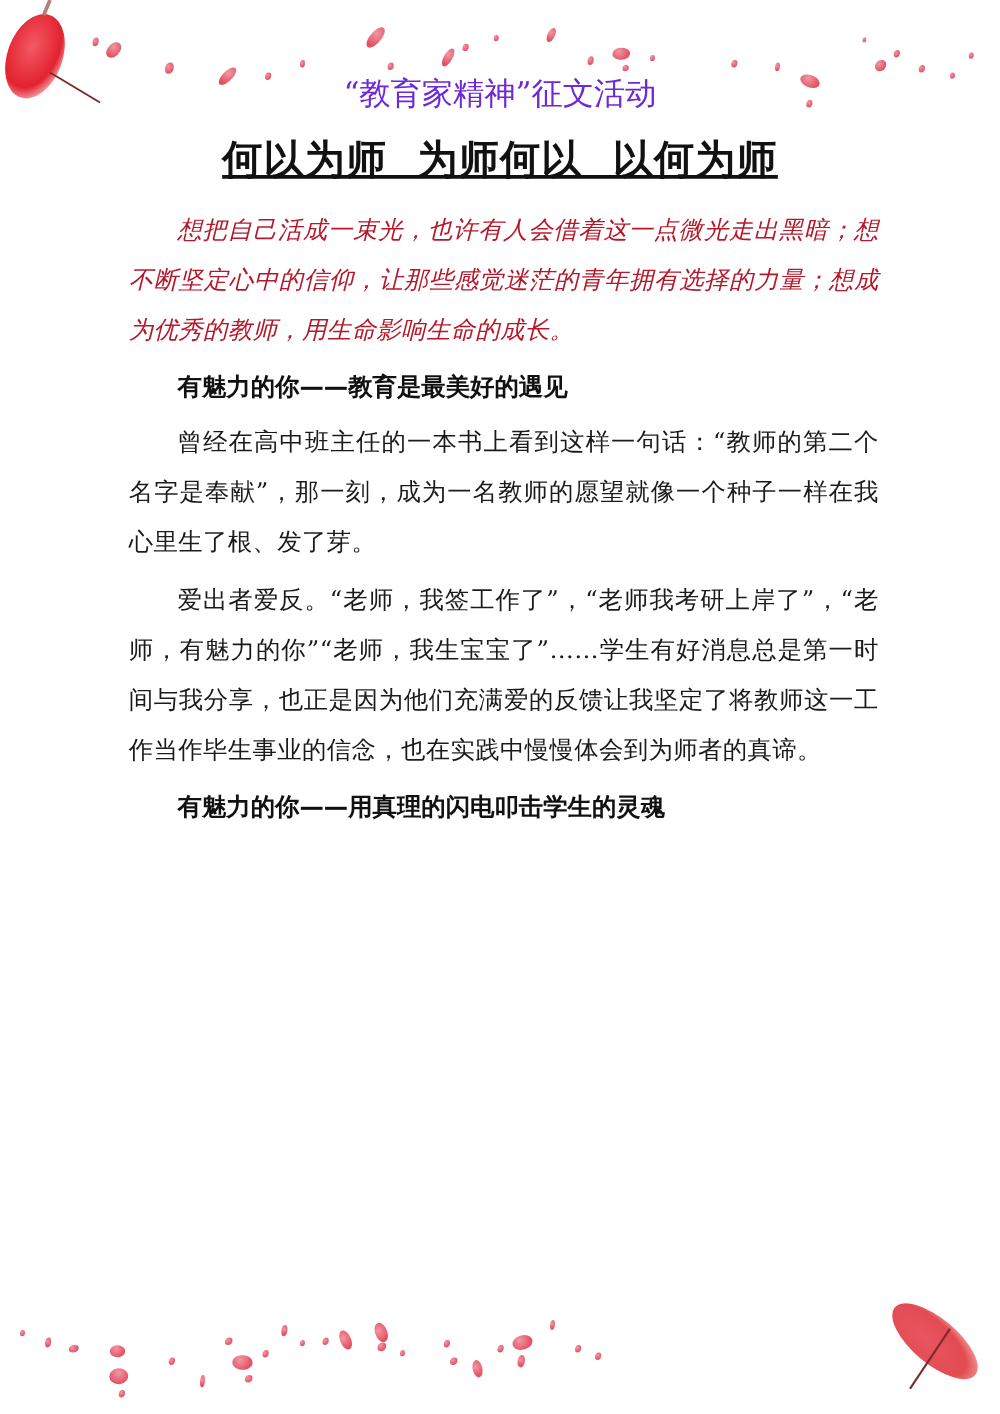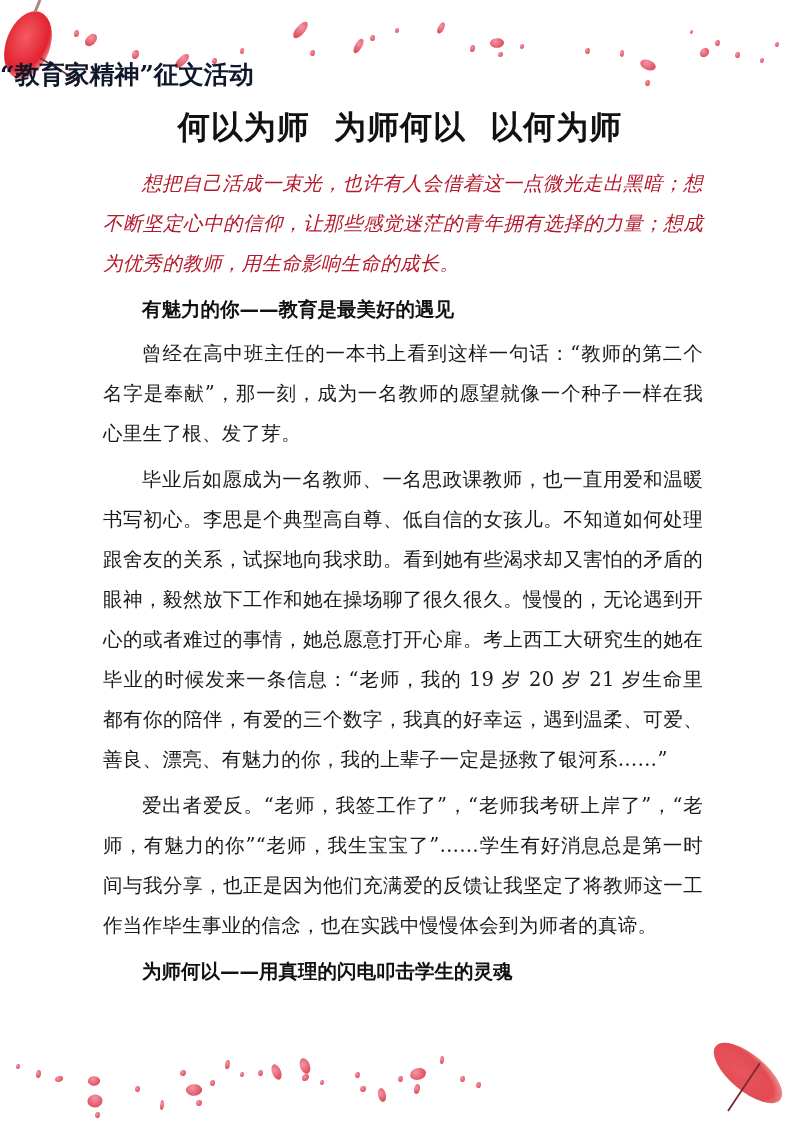--- a/index.html
+++ b/index.html
@@ -1,21 +1,21 @@
 <!DOCTYPE html>
 <html><head>
 <meta charset="utf-8">
 <style>
   html, body { margin:0; padding:0; background:#ffffff; }
   body { width:800px; height:1131px; position:relative; overflow:hidden;
          font-family:"DejaVu Serif","Liberation Serif",serif; color:#1a1a1a; }
   .deco { position:absolute; pointer-events:none; }
   .petal { position:absolute; border-radius:60% 40% 60% 40%; background:radial-gradient(circle at 35% 35%, #f27b8c, #d8283e 70%); opacity:.8; }
-  .subtitle { position:absolute; top:58px; left:0; width:800px; text-align:left;
-              font-size:25px; font-weight:bold; color:#0f172a; letter-spacing:0px;
+  .subtitle { position:absolute; top:58px; left:0; width:800px; text-align:center;
+              font-size:25px; font-weight:normal; color:#6d28d9; letter-spacing:0px;
               font-family:"DejaVu Serif","Liberation Serif",serif; }
   .title { position:absolute; top:106px; left:0; width:800px; text-align:center;
            font-size:32px; font-weight:bold; color:#111; letter-spacing:1px;
            font-family:"DejaVu Sans","Liberation Sans",sans-serif; }
   .content { position:absolute; top:164px; left:103px; width:600px; }
   .para { font-size:19.5px; line-height:40px; text-indent:39px; margin:0 0 6px 0; text-align:justify; letter-spacing:0.3px; }
   .intro { color:#b5182a;font-style:italic; }
   .heading { font-size:19.5px; line-height:40px; text-indent:39px; margin:0 0 4px 0; font-weight:bold;
              font-family:"DejaVu Sans","Liberation Sans",sans-serif; color:#111; }
 </style>
@@ -60,34 +60,33 @@
   <span class="petal" style="left:645px;top:80px;width:5px;height:6px"></span>
   <span class="petal" style="left:700px;top:48px;width:9px;height:9px"></span>
   <span class="petal" style="left:715px;top:40px;width:5px;height:6px"></span>
   <span class="petal" style="left:735px;top:52px;width:5px;height:6px"></span>
   <span class="petal" style="left:760px;top:58px;width:4px;height:5px"></span>
   <span class="petal" style="left:775px;top:42px;width:4px;height:5px"></span>
   <span class="petal" style="left:690px;top:30px;width:3px;height:4px"></span>
 </div>
 
 <div class="subtitle">“教育家精神”征文活动</div>
-<div class="title" style="white-space:pre;">何以为师  为师何以  以何为师</div>
+<div class="title" style="white-space:pre;text-decoration:underline;">何以为师  为师何以  以何为师</div>
 
 <div class="content">
   <p class="para intro">想把自己活成一束光，也许有人会借着这一点微光走出黑暗；想不断坚定心中的信仰，让那些感觉迷茫的青年拥有选择的力量；想成为优秀的教师，用生命影响生命的成长。</p>
 
   <div>
     <p class="heading">有魅力的你——教育是最美好的遇见</p>
     <p class="para">曾经在高中班主任的一本书上看到这样一句话：“教师的第二个名字是奉献”，那一刻，成为一名教师的愿望就像一个种子一样在我心里生了根、发了芽。</p>
-    <p class="para">毕业后如愿成为一名教师、一名思政课教师，也一直用爱和温暖书写初心。李思是个典型高自尊、低自信的女孩儿。不知道如何处理跟舍友的关系，试探地向我求助。看到她有些渴求却又害怕的矛盾的眼神，毅然放下工作和她在操场聊了很久很久。慢慢的，无论遇到开心的或者难过的事情，她总愿意打开心扉。考上西工大研究生的她在毕业的时候发来一条信息：“老师，我的 19 岁 20 岁 21 岁生命里都有你的陪伴，有爱的三个数字，我真的好幸运，遇到温柔、可爱、善良、漂亮、有魅力的你，我的上辈子一定是拯救了银河系……”</p>
     <p class="para">爱出者爱反。“老师，我签工作了”，“老师我考研上岸了”，“老师，有魅力的你”“老师，我生宝宝了”……学生有好消息总是第一时间与我分享，也正是因为他们充满爱的反馈让我坚定了将教师这一工作当作毕生事业的信念，也在实践中慢慢体会到为师者的真谛。</p>
   </div>
 
   <div>
-    <p class="heading">为师何以——用真理的闪电叩击学生的灵魂</p>
+    <p class="heading">有魅力的你——用真理的闪电叩击学生的灵魂</p>
   </div>
 </div>
 
 <div class="deco" style="left:0;top:1050px;width:800px;height:81px;">
   <span class="petal" style="left:16px;top:14px;width:4px;height:5px"></span>
   <span class="petal" style="left:36px;top:20px;width:5px;height:8px"></span>
   <span class="petal" style="left:55px;top:26px;width:8px;height:6px"></span>
   <span class="petal" style="left:88px;top:26px;width:12px;height:10px;transform:rotate(20deg)"></span>
   <span class="petal" style="left:88px;top:44px;width:14px;height:14px;transform:rotate(40deg)"></span>
   <span class="petal" style="left:95px;top:62px;width:5px;height:6px"></span>

